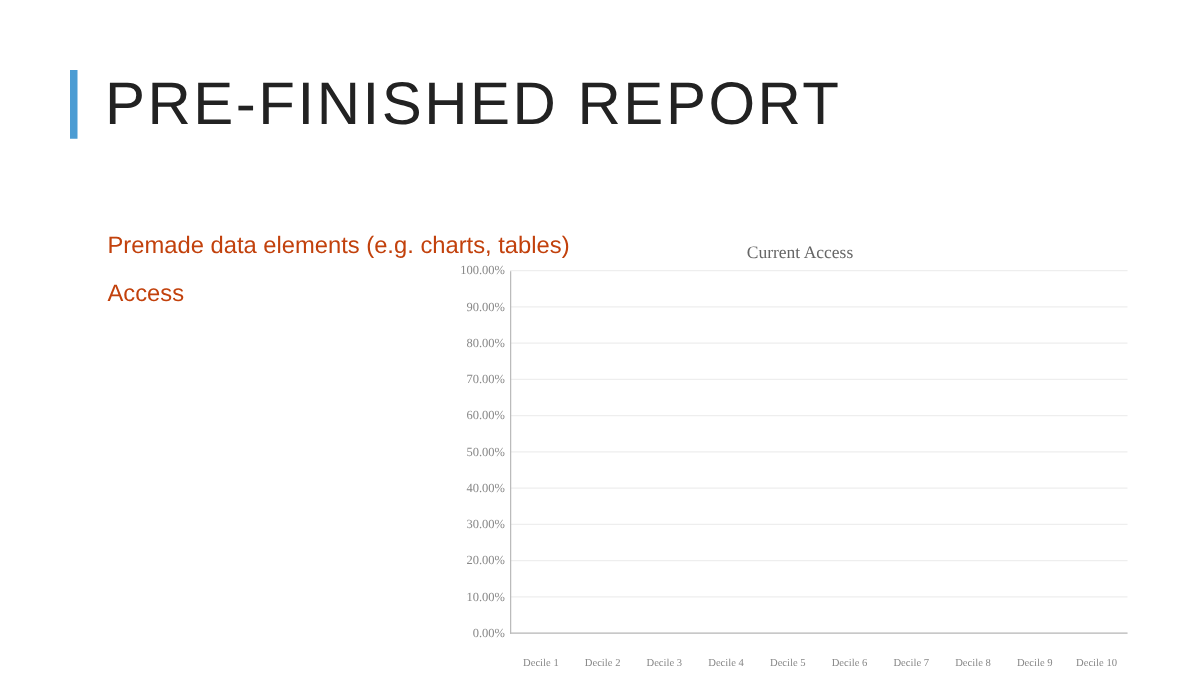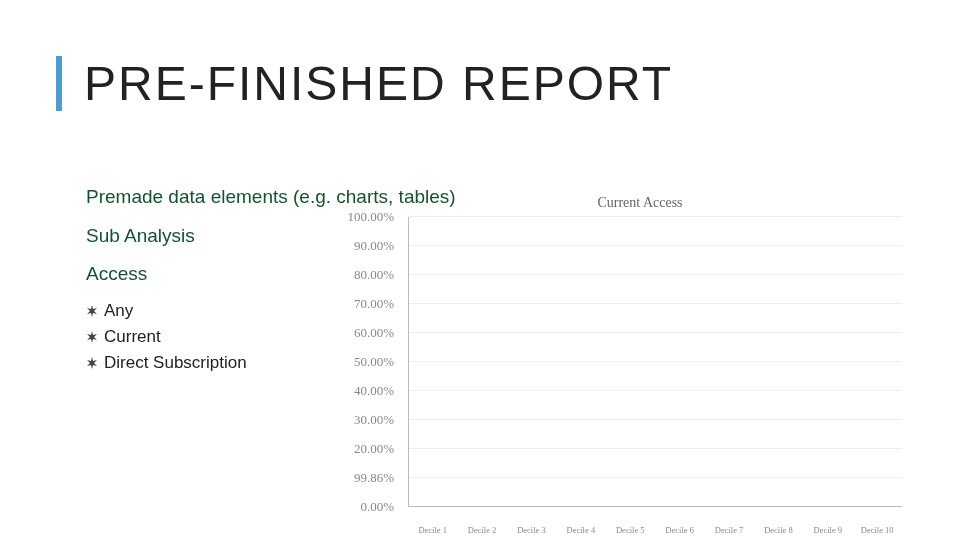--- a/index.html
+++ b/index.html
@@ -2,29 +2,29 @@
 <html><head>
 <meta charset="utf-8">
 <style>
   * { box-sizing: border-box; margin: 0; padding: 0; }
   html, body { width: 960px; height: 540px; background: #fff; font-family: Arial, Helvetica, sans-serif; color: #222; }
   .slide { position: relative; width: 960px; height: 540px; padding: 16px; }
   .heading-wrap { position: absolute; left: 56px; top: 56px; display: flex; align-items: stretch; }
   .accent-bar { width: 6px; background: #4B9CD3; margin-right: 22px; }
   .heading { font-size: 48px; font-weight: 400; letter-spacing: 2px; color: #222; font-family: Arial, sans-serif; }
   .body-left { position: absolute; left: 86px; top: 185px; width: 400px; }
-  .body-line { font-size: 19px; line-height: 1.3; margin-bottom: 14px; color: #14532d; }
+  .body-line { font-size: 19px; line-height: 1.3; margin-bottom: 14px; color: #c2410c; }
   .bullets { margin-top: 2px; }
   .bullet { display: flex; align-items: center; font-size: 17px; margin-bottom: 6px; }
   .starburst { width: 12px; height: 12px; margin-right: 6px; flex-shrink: 0; }
   .chart-wrap { position: absolute; left: 360px; top: 195px; width: 560px; height: 340px; font-family: Liberation Serif, serif; }
   .chart-title { text-align: center; font-size: 14px; color: #666; margin-bottom: 6px; }
   .plot-area { position: relative; margin-left: 48px; height: 290px; width: 494px; }
   .y-axis { position: absolute; left: -48px; top: 0; height: 100%; width: 44px; }
-  .y-tick { position: absolute; right: 10px; font-size: 13px; color: #888; transform: translateY(-50%); }
+  .y-tick { position: absolute; right: 0; font-size: 10px; color: #888; transform: translateY(-50%); }
   .grid-line { position: absolute; left: 0; width: 100%; border-top: 1px solid #eee; }
   .bars { position: absolute; left: 0; bottom: 0; width: 100%; height: 100%; display: flex; align-items: flex-end; justify-content: space-around; }
   .bar-slot { width: 9%; display: flex; flex-direction: column; align-items: center; }
   .bar { width: 62%; background: #4B9CD3; }
   .x-axis { position: absolute; left: 48px; bottom: 0; width: 494px; display: flex; justify-content: space-around; }
   .x-tick { width: 9%; text-align: center; font-size: 8.5px; color: #888; }
   .axis-line { position: absolute; left: 0; bottom: 0; width: 100%; border-top: 1px solid #bbb; }
   .y-axis-line { position: absolute; left: 0; top: 0; height: 100%; border-left: 1px solid #bbb; }
 </style>
 </head>
@@ -32,50 +32,29 @@
 
 <div class="slide">
 
   <div class="heading-wrap">
     <div class="accent-bar"></div>
     <h1 class="heading">PRE-FINISHED REPORT</h1>
   </div>
 
   <div class="body-left">
     <div class="body-line">Premade data elements (e.g. charts, tables)</div>
-    <div class="body-line">Sub Analysis</div>
     <div class="body-line">Access</div>
-    <div class="bullets">
-      <div class="bullet">
-        <svg class="starburst" viewBox="0 0 24 24">
-            <polygon points="12,0 14,8 22,6 16,12 22,18 14,16 12,24 10,16 2,18 8,12 2,6 10,8" fill="#444"></polygon>
-          </svg>
-        <span>Any</span>
-      </div>
-      <div class="bullet">
-        <svg class="starburst" viewBox="0 0 24 24">
-            <polygon points="12,0 14,8 22,6 16,12 22,18 14,16 12,24 10,16 2,18 8,12 2,6 10,8" fill="#444"></polygon>
-          </svg>
-        <span>Current</span>
-      </div>
-      <div class="bullet">
-        <svg class="starburst" viewBox="0 0 24 24">
-            <polygon points="12,0 14,8 22,6 16,12 22,18 14,16 12,24 10,16 2,18 8,12 2,6 10,8" fill="#444"></polygon>
-          </svg>
-        <span>Direct Subscription</span>
-      </div>
-    </div>
   </div>
 
   <div class="chart-wrap">
     <div class="chart-title">Current Access</div>
     <div class="plot-area">
       <div class="y-axis" id="y-axis">
           <div class="y-tick" style="bottom: 0%; transform: translateY(50%);">0.00%</div>
-          <div class="y-tick" style="bottom: 10%; transform: translateY(50%);">99.86%</div>
+          <div class="y-tick" style="bottom: 10%; transform: translateY(50%);">10.00%</div>
           <div class="y-tick" style="bottom: 20%; transform: translateY(50%); margin-top: 36px;">20.00%</div>
           <div class="y-tick" style="bottom: 30%; transform: translateY(50%);">30.00%</div>
           <div class="y-tick" style="bottom: 40%; transform: translateY(50%);">40.00%</div>
           <div class="y-tick" style="bottom: 50%; transform: translateY(50%);">50.00%</div>
           <div class="y-tick" style="bottom: 60%; transform: translateY(50%);">60.00%</div>
           <div class="y-tick" style="bottom: 70%; transform: translateY(50%);">70.00%</div>
           <div class="y-tick" style="bottom: 80%; transform: translateY(50%);">80.00%</div>
           <div class="y-tick" style="bottom: 90%; transform: translateY(50%);">90.00%</div>
           <div class="y-tick" style="bottom: 100%; transform: translateY(50%);">100.00%</div>
         </div>

